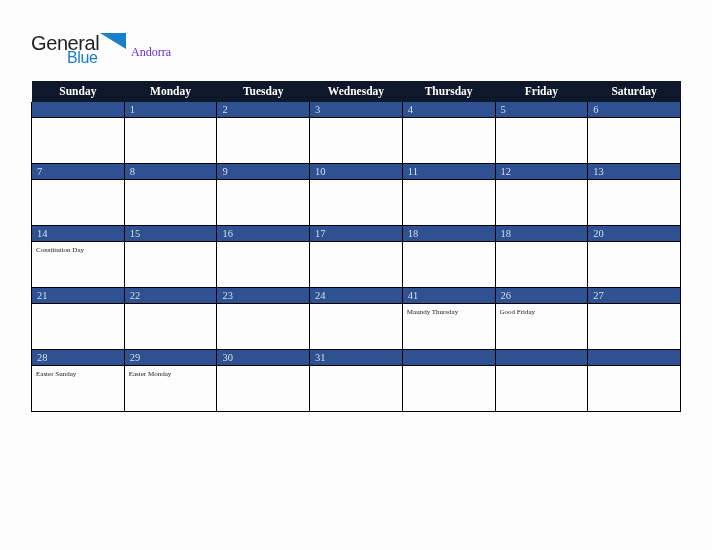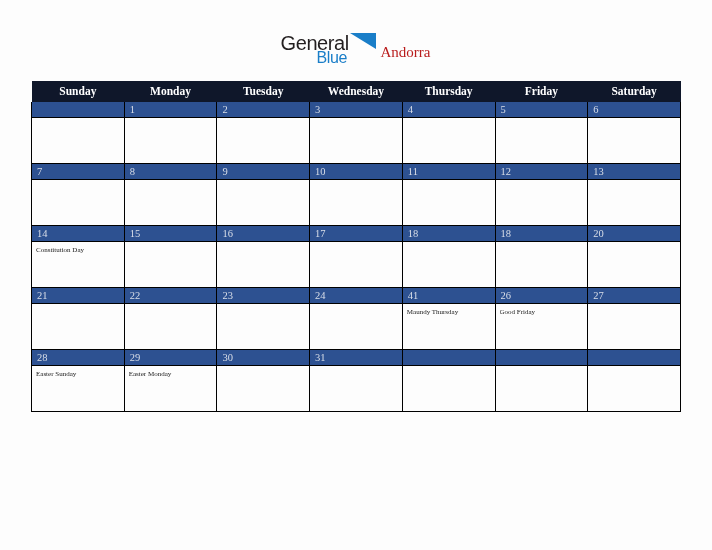--- a/index.html
+++ b/index.html
@@ -24,21 +24,21 @@
 
   
   .header {
     position: absolute;
     left: 31px;
     top: 26px;
     width: 650px;
     height: 52px;
     display: flex;
     align-items: center;
-    justify-content: center;
+    justify-content: flex-start;
   }
 
   
   .logo {
     position: relative;
     width: 100px;
     height: 46px;
     flex: 0 0 auto;
   }
   .logo-general {
@@ -81,22 +81,22 @@
     font-family: "Liberation Serif", serif;
     font-size: 32px;
     color: #27406b;
     letter-spacing: 0.2px;
     white-space: nowrap;
   }
 
   .country {
     flex: 0 0 auto;
     font-family: "Liberation Serif", serif;
-    font-size: 15px;
-    color: #b91c1c;
+    font-size: 12px;
+    color: #6d28d9;
     white-space: nowrap;
     padding-right: 1px;
   }
 
   
   .cal {
     position: absolute;
     left: 31px;
     top: 81px;
     width: 650px;

